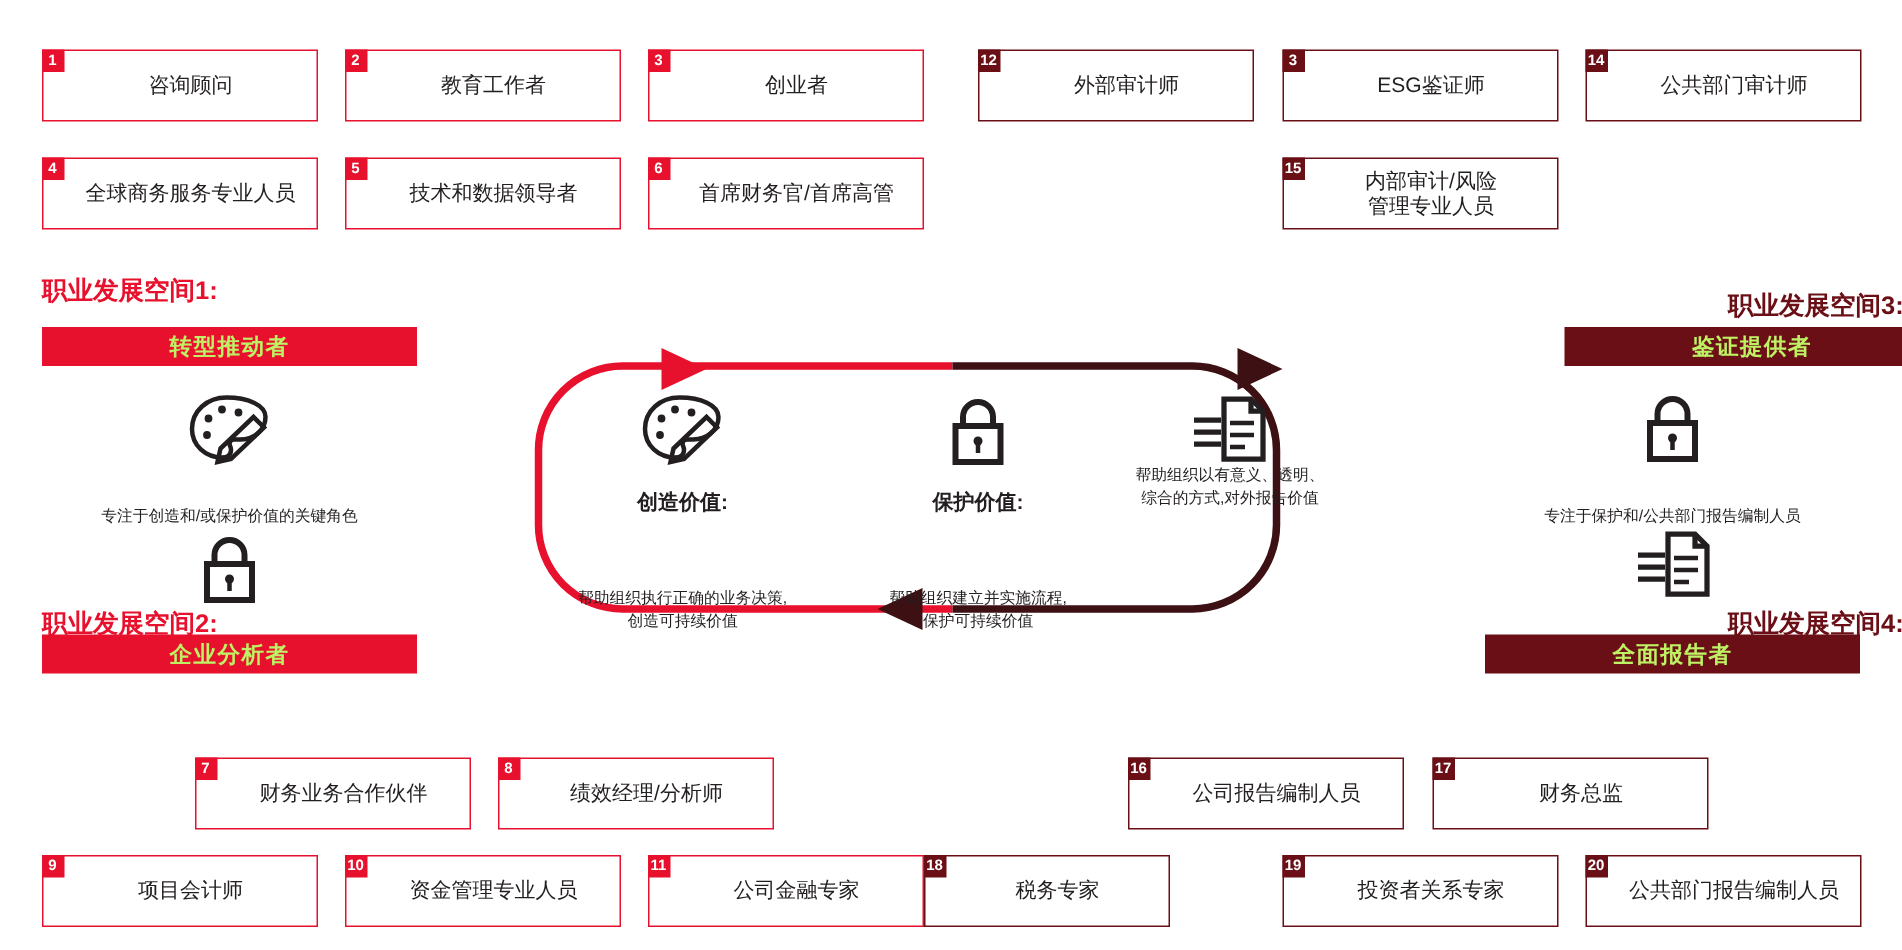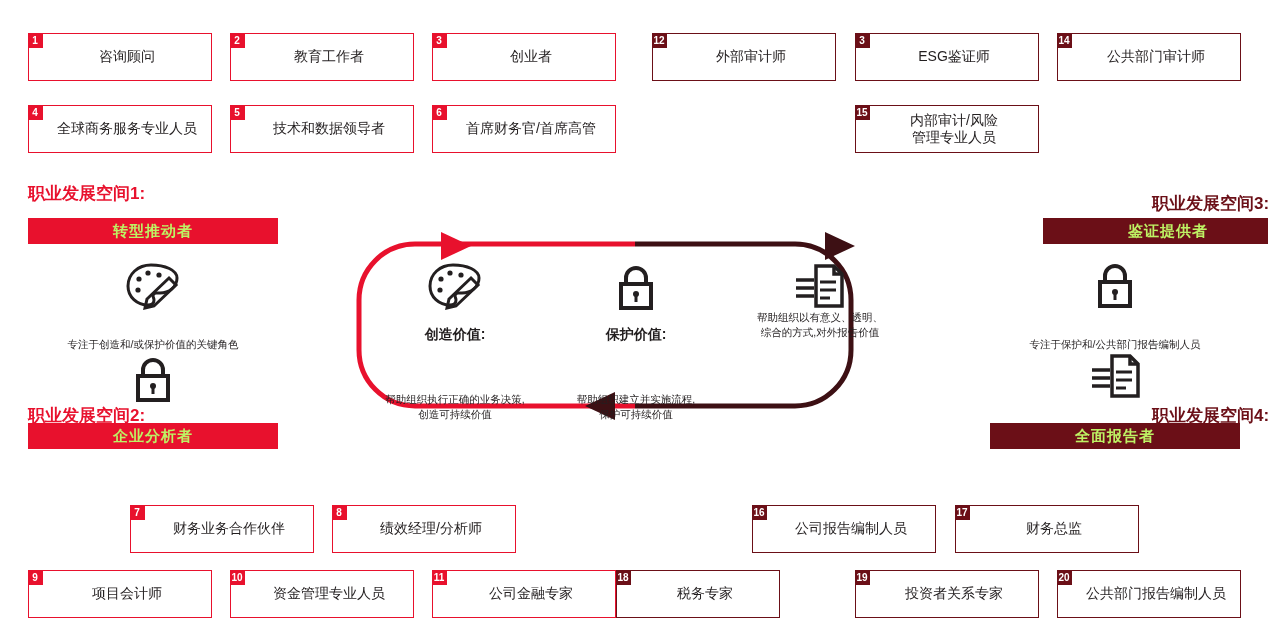--- a/index.html
+++ b/index.html
@@ -229,21 +229,21 @@
         <circle cx="34" cy="13" r="2.6" fill="#231f20"></circle>
         <circle cx="13" cy="28" r="2.6" fill="#231f20"></circle>
         <path d="M22 37 L44 16 l7 7 L29 44 l-9 2 z" fill="none" stroke="#231f20" stroke-width="3"></path>
       </svg>
     </div>
     <div class="cycle-head" style="margin-top:64px;">创造价值:</div>
     <div class="cycle-body" style="white-space:pre-line;">帮助组织执行正确的业务决策,
 创造可持续价值</div>
   </div>
 
-  <div class="cycle-item" style="left:546px;top:262px;">
+  <div class="cycle-item" style="left:562px;top:262px;">
     <div class="abs" style="left:70px;top:2px;">
       <svg width="40" height="48" viewBox="0 0 40 48">
         <path d="M10 20 v-6 a10 10 0 0 1 20 0 v6" fill="none" stroke="#231f20" stroke-width="4"></path>
         <rect x="5" y="20" width="30" height="24" fill="none" stroke="#231f20" stroke-width="4"></rect>
         <circle cx="20" cy="30" r="3" fill="#231f20"></circle>
         <rect x="18.5" y="31" width="3" height="7" fill="#231f20"></rect>
       </svg>
     </div>
     <div class="cycle-head" style="margin-top:64px;">保护价值:</div>
     <div class="cycle-body" style="white-space:pre-line;">帮助组织建立并实施流程,

